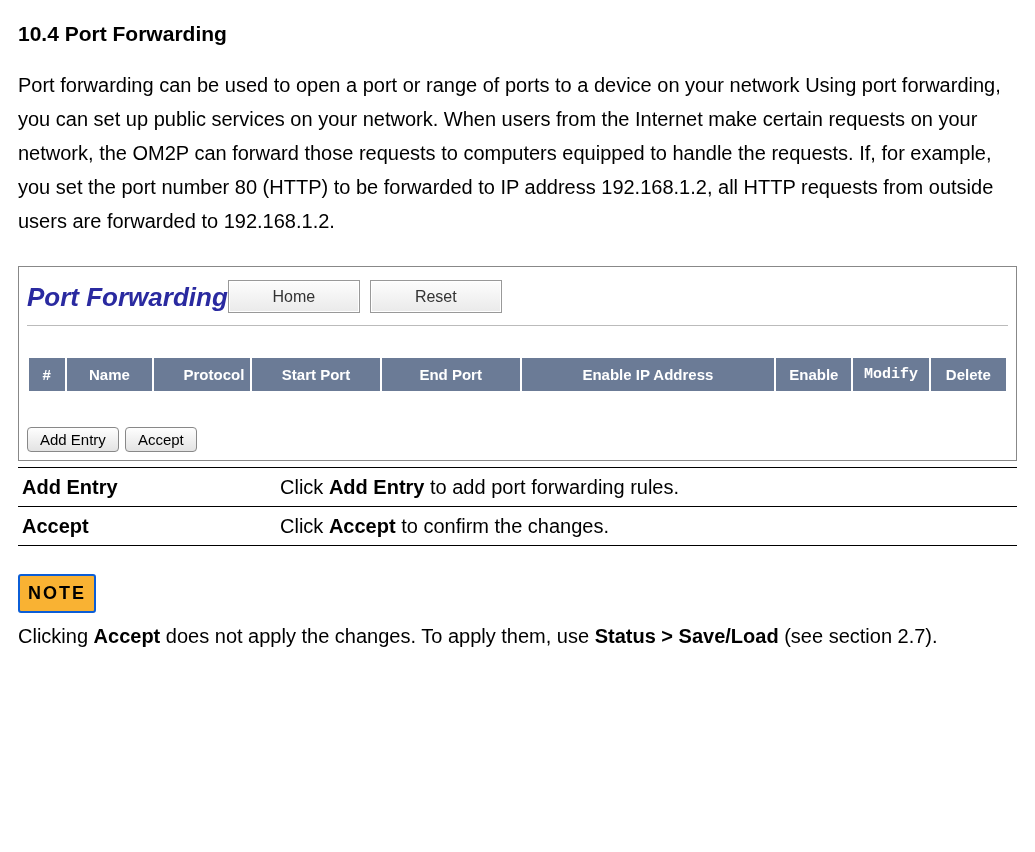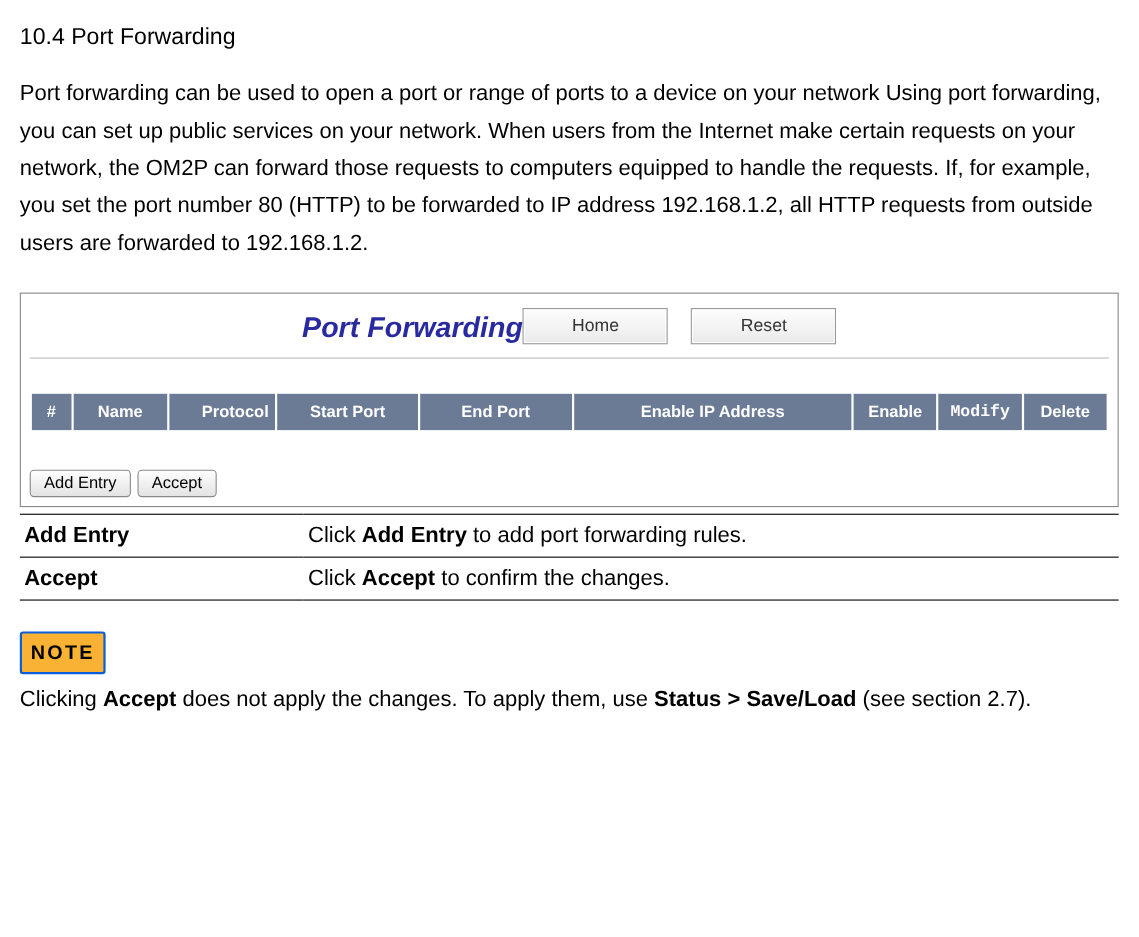--- a/index.html
+++ b/index.html
@@ -7,50 +7,50 @@
     font-size: 20px;
     color: #000;
     margin: 0;
     padding: 18px 18px 18px 18px;
     width: 1035px;
     box-sizing: border-box;
     line-height: 1.7;
   }
   h2.section-heading {
     font-size: 21px;
-    font-weight: normal;
+    font-weight: bold;
     margin: 0 0 18px 0;
     line-height: 1.5;
   }
   p.intro {
     margin: 0 0 28px 0;
   }
   .panel-wrap {
     border: 1px solid #888;
     padding: 8px 8px 8px 8px;
     margin-bottom: 6px;
   }
   .panel-header-row {
     display: flex;
     align-items: center;
-    justify-content: center;
+    justify-content: flex-start;
     border-bottom: 1px solid #bbb;
     padding-bottom: 6px;
     margin-bottom: 30px;
   }
   .panel-title {
     font-family: Arial, sans-serif;
     font-style: italic;
     font-weight: bold;
     color: #2a2aa0;
     font-size: 26px;
   }
   .panel-btns {
     display: flex;
-    gap: 21px;
+    gap: 10px;
   }
   .panel-btn {
     font-family: Arial, sans-serif;
     font-size: 16px;
     color: #333;
     background: linear-gradient(#fdfdfd, #eaeaea);
     border: 1px solid #999;
     padding: 2px 0;
     width: 130px;
     text-align: center;

